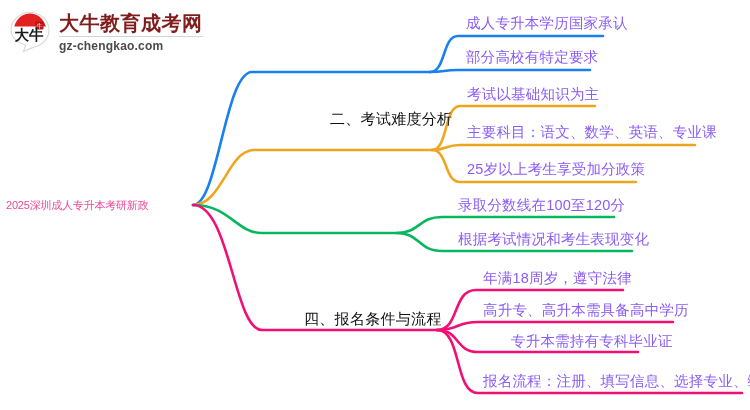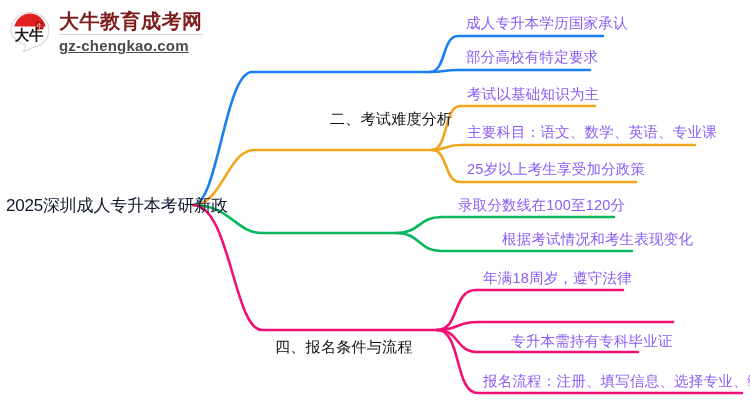--- a/index.html
+++ b/index.html
@@ -68,39 +68,38 @@
     white-space: nowrap;
   }
 
   #logo-rule {
     height: 1px;
     background: #cfd8cf;
     margin: 3px 0 3px 0;
   }
 
   #logo-en {
-    font-size: 15px;
+    font-size: 12px;
     font-weight: bold;
     color: #4b4b4b;
     letter-spacing: 0.2px;
     white-space: nowrap;
-    text-decoration: underline;
   }
 
   
   #root-node {
     position: absolute;
     left: 6px;
     top: 192px;
     width: 186px;
     height: 26px;
     display: flex;
     align-items: center;
-    font-size: 17px;
-    color: #0f172a;
+    font-size: 11px;
+    color: #ec4899;
     white-space: nowrap;
     letter-spacing: -0.2px;
   }
 
   
   .branch-label {
     position: absolute;
     font-size: 15px;
     color: #111111;
     white-space: nowrap;
@@ -177,20 +176,21 @@
 
   <div class="leaf-label" style="left:466px; top:12px;">成人专升本学历国家承认</div>
   <div class="leaf-label" style="left:466px; top:46px;">部分高校有特定要求</div>
 
   <div class="branch-label" style="left:284px; top:107px;margin-left:46px;">二、考试难度分析</div>
   <div class="leaf-label" style="left:467px; top:121px;">主要科目：语文、数学、英语、专业课</div>
   <div class="leaf-label" style="left:467px; top:83px;">考试以基础知识为主</div>
   <div class="leaf-label" style="left:467px; top:158px;">25岁以上考生享受加分政策</div>
 
   <div class="leaf-label" style="left:458px; top:194px;">录取分数线在100至120分</div>
-  <div class="leaf-label" style="left:458px; top:228px;margin-left:44px;">根据考试情况和考生表现变化</div>
+  <div class="leaf-label" style="left:458px; top:228px;">根据考试情况和考生表现变化</div>
 
-  <div class="branch-label" style="left:275px; top:307px;margin-top:28px;">四、报名条件与流程</div>
+  <div class="branch-label" style="left:304px; top:307px;">四、报名条件与流程</div>
   <div class="leaf-label" style="left:483px; top:267px;">年满18周岁，遵守法律</div>
+  <div class="leaf-label" style="left:483px; top:299px;">高升专、高升本需具备高中学历</div>
   <div class="leaf-label" style="left:483px; top:330px;margin-left:28px;">专升本需持有专科毕业证</div>
   <div class="leaf-label" style="left:483px; top:370px;">报名流程：注册、填写信息、选择专业、缴费</div>
 
 </div>
 
 </body></html>

